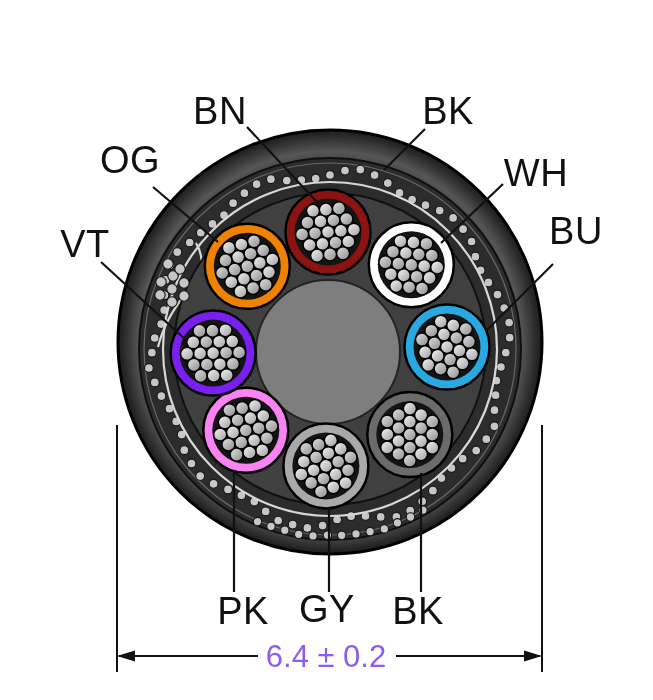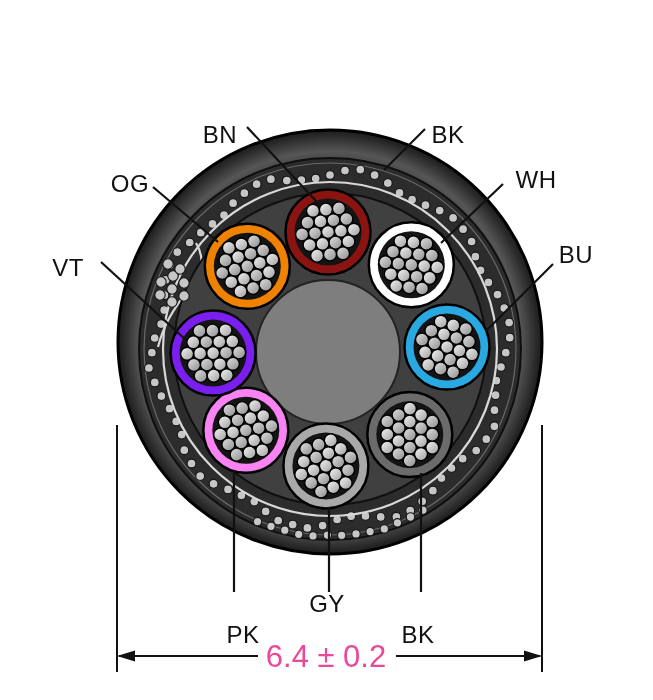--- a/index.html
+++ b/index.html
@@ -3,27 +3,26 @@
 <meta charset="utf-8">
 <style>
   html,body{margin:0;padding:0;background:#ffffff;}
   .stage{
     position:relative;width:653px;height:700px;background:#ffffff;overflow:hidden;
     font-family:"Liberation Sans","DejaVu Sans",sans-serif;
   }
   .stage svg{position:absolute;left:0;top:0;}
   .lbl{
     position:absolute;transform:translate(-50%,-50%);
-    font-size:24px;line-height:1;color:#111;white-space:nowrap;
+    font-size:38px;line-height:1;color:#111;white-space:nowrap;
     letter-spacing:0.5px;
-    margin-top:24px;
   }
   .dim-lbl{
     position:absolute;transform:translate(-50%,-50%);
-    font-size:31px;line-height:1;color:#ec4899;white-space:nowrap;
+    font-size:31px;line-height:1;color:#8b5cf6;white-space:nowrap;
   }
 </style>
 </head>
 <body>
 
 <div class="stage">
 
   <svg width="653" height="700" viewBox="0 0 653 700">
     <defs>
       <radialGradient id="jacketGrad" cx="0.5" cy="0.5" r="0.5">
@@ -364,21 +363,21 @@
       <line x1="119" y1="656" x2="258" y2="656"></line>
       <line x1="396" y1="656" x2="540" y2="656"></line>
     </g>
     <polygon points="117,656 135,650.5 135,661.5" fill="#111"></polygon>
     <polygon points="542,656 524,650.5 524,661.5" fill="#111"></polygon>
   </svg>
 
   <div class="lbl" style="left:220px;top:111px">BN</div>
   <div class="lbl" style="left:448px;top:111px">BK</div>
   <div class="lbl" style="left:130px;top:160px">OG</div>
-  <div class="lbl" style="left:536px;top:156px">WH</div>
-  <div class="lbl" style="left:68px;top:244px">VT</div>
+  <div class="lbl" style="left:536px;top:173px">WH</div>
+  <div class="lbl" style="left:85px;top:244px">VT</div>
   <div class="lbl" style="left:576px;top:231px">BU</div>
   <div class="lbl" style="left:243px;top:611px">PK</div>
-  <div class="lbl" style="left:327px;top:580px">GY</div>
+  <div class="lbl" style="left:327px;top:609px">GY</div>
   <div class="lbl" style="left:418px;top:611px">BK</div>
   <div class="dim-lbl" style="left:326px;top:656px">6.4 ± 0.2</div>
 
 </div>
 
 </body></html>

